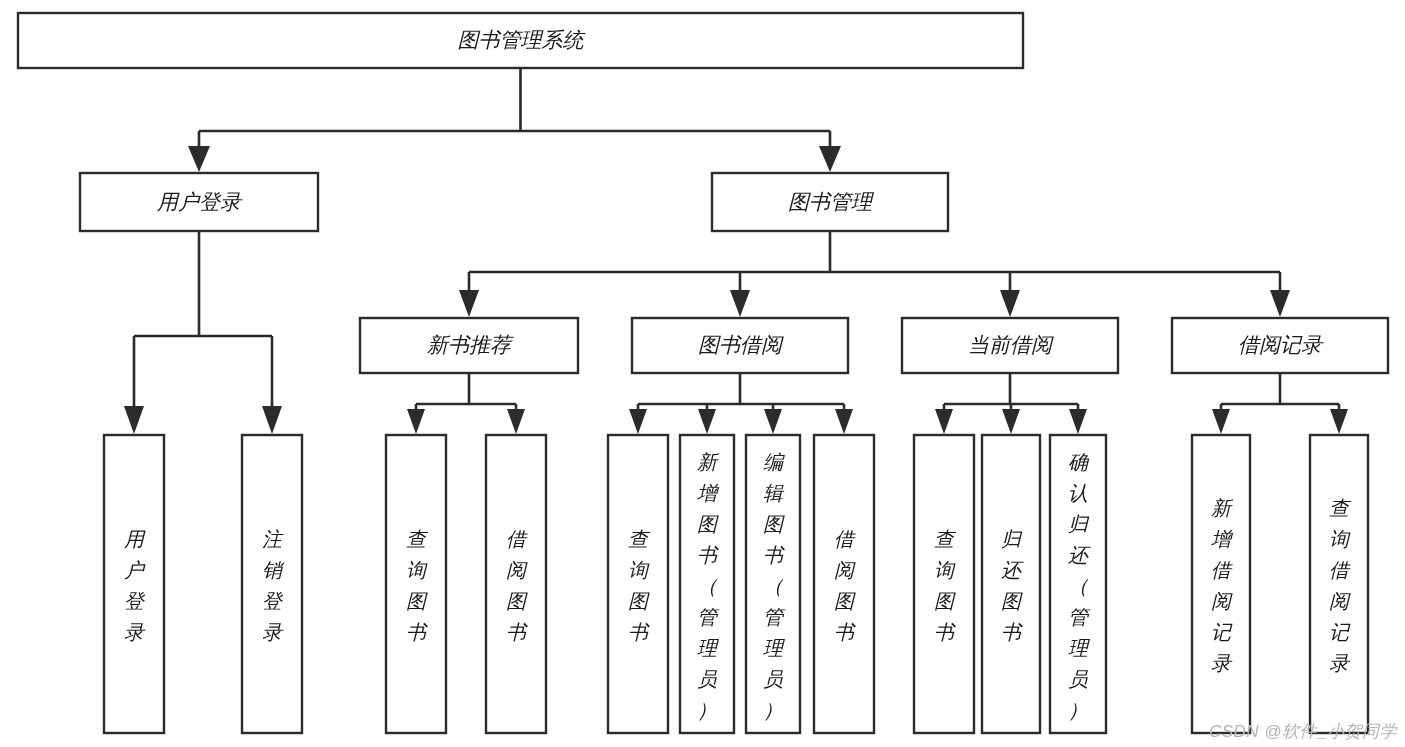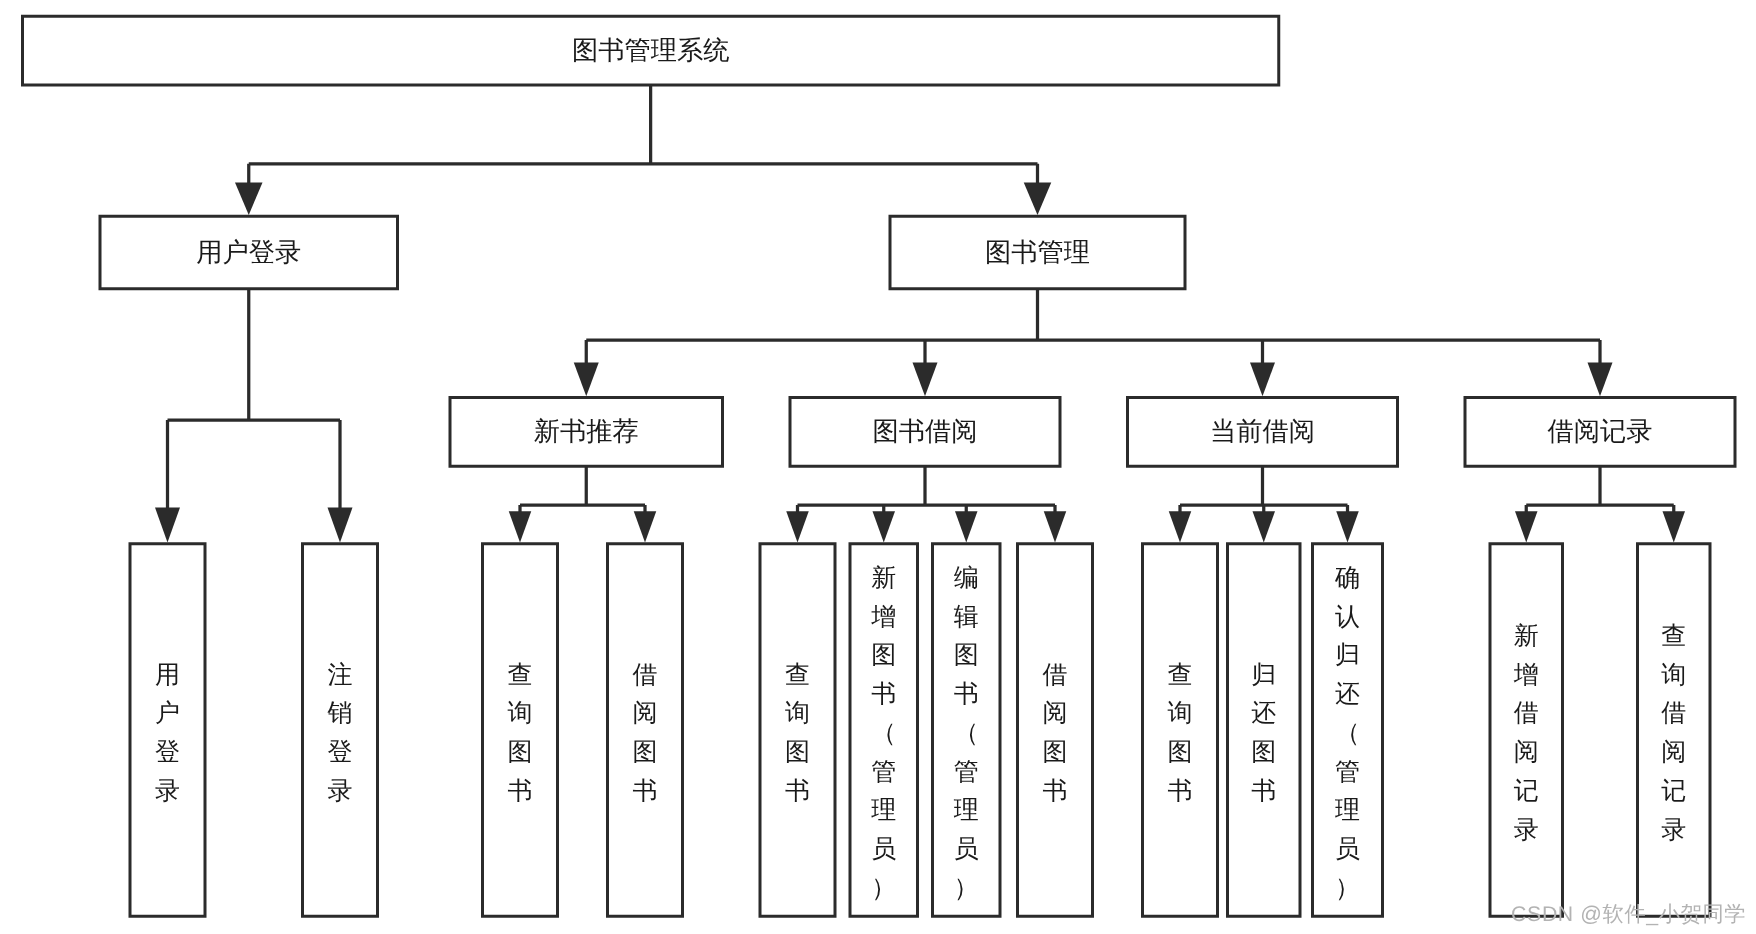--- a/index.html
+++ b/index.html
@@ -9,20 +9,21 @@
   }
   body {
     font-family: "Liberation Sans", "DejaVu Sans", sans-serif;
   }
   #stage {
     position: relative;
     width: 1405px;
     height: 747px;
     background: #ffffff;
     overflow: hidden;
+    font-style: italic;
   }
   #diagram-svg {
     position: absolute;
     left: 0;
     top: 0;
     width: 1405px;
     height: 747px;
   }
   .node-box {
     fill: #ffffff;

